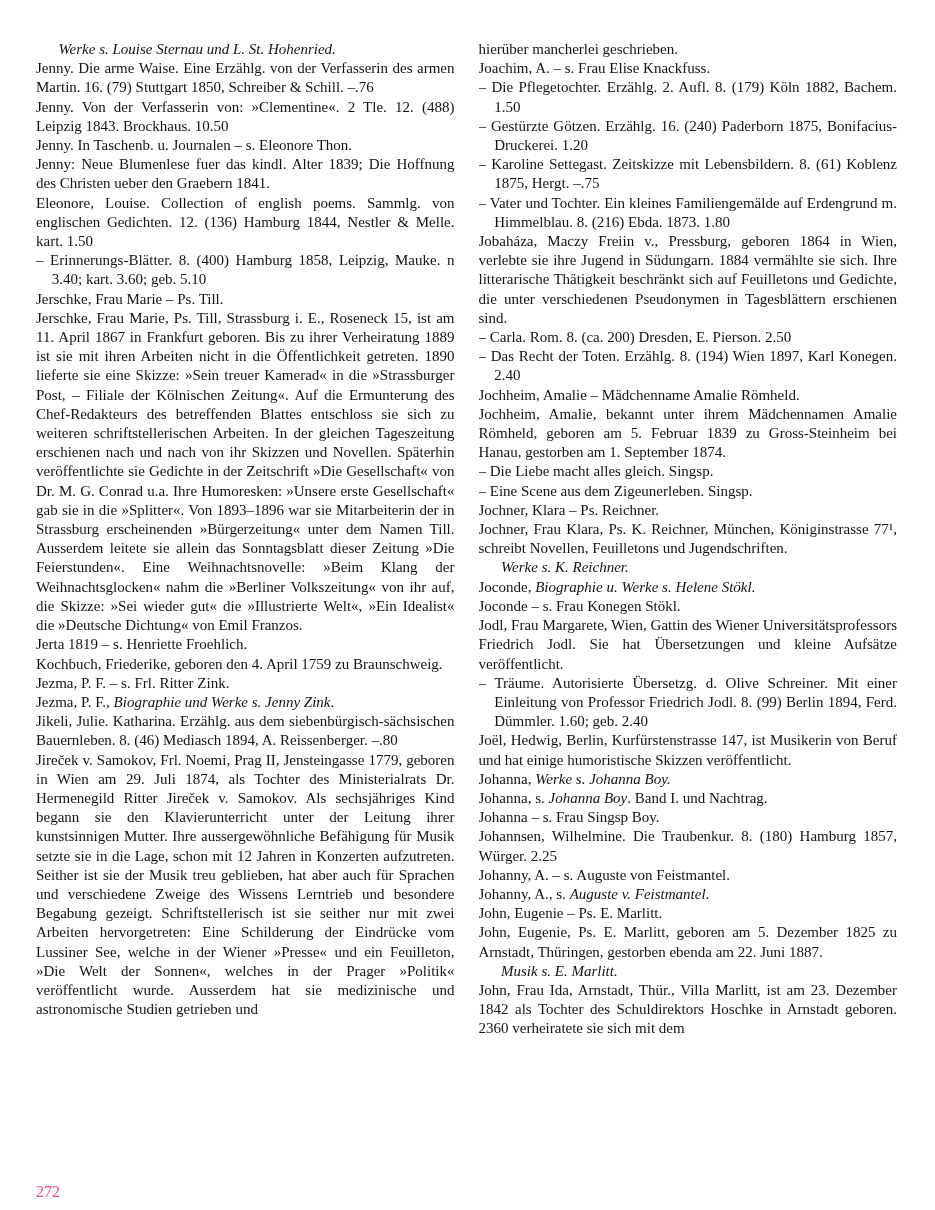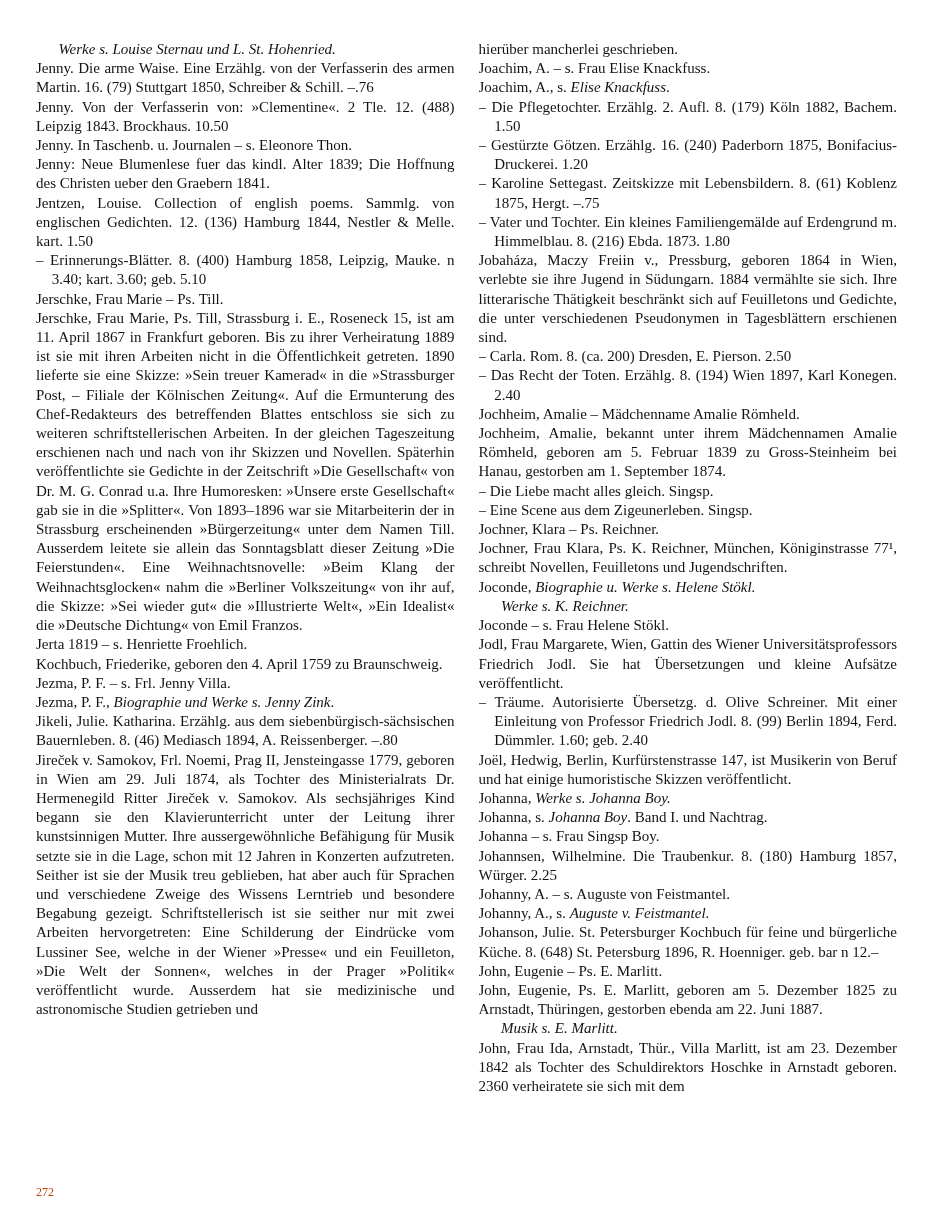--- a/index.html
+++ b/index.html
@@ -46,77 +46,75 @@
   }
   .para-werke {
     text-indent: 1.5em;
   }
   .run-bold { font-weight: 400; }
   .run-italic { font-style: italic; }
   .page-number {
     position: absolute;
     left: 36px;
     bottom: 12px;
-    font-size: 12px;
+    font-size: 16px;
     line-height: 12px;
-    color: #c2410c;
+    color: #ec4899;
   }
 </style>
 </head>
 <body>
 
 <div class="page">
   <div class="columns">
     <div class="column">
         <p class="para para-werke"><span class="run-italic">Werke s. Louise Sternau und L. St. Hohenried.</span></p>
         <p class="para para-entry"><span class="run-bold">Jenny.</span><span> Die arme Waise. Eine Erzählg. von der Verfasserin des armen Martin. 16. (79) Stuttgart 1850, Schreiber &amp; Schill. –.76</span></p>
         <p class="para para-entry"><span class="run-bold">Jenny.</span><span> Von der Verfasserin von: »Clementine«. 2 Tle. 12. (488) Leipzig 1843. Brockhaus. 10.50</span></p>
         <p class="para para-entry"><span class="run-bold">Jenny.</span><span> In Taschenb. u. Journalen – s. Eleonore Thon.</span></p>
         <p class="para para-entry"><span class="run-bold">Jenny:</span><span> Neue Blumenlese fuer das kindl. Alter 1839; Die Hoffnung des Christen ueber den Graebern 1841.</span></p>
-        <p class="para para-entry"><span class="run-bold">Jentzen,</span><span> Louise. Collection of english poems. Sammlg. von englischen Gedichten. 12. (136) Hamburg 1844, Nestler &amp; Melle. kart. 1.50</span></p>
+        <p class="para para-entry"><span class="run-bold">Eleonore,</span><span> Louise. Collection of english poems. Sammlg. von englischen Gedichten. 12. (136) Hamburg 1844, Nestler &amp; Melle. kart. 1.50</span></p>
         <p class="para para-dash"><span>– Erinnerungs-Blätter. 8. (400) Hamburg 1858, Leipzig, Mauke. n 3.40; kart. 3.60; geb. 5.10</span></p>
         <p class="para para-entry"><span class="run-bold">Jerschke,</span><span> Frau Marie – Ps. Till.</span></p>
         <p class="para para-entry"><span class="run-bold">Jerschke,</span><span> Frau Marie, Ps. Till, Strassburg i. E., Roseneck 15, ist am 11. April 1867 in Frankfurt geboren. Bis zu ihrer Verheiratung 1889 ist sie mit ihren Arbeiten nicht in die Öffentlichkeit getreten. 1890 lieferte sie eine Skizze: »Sein treuer Kamerad« in die »Strassburger Post, – Filiale der Kölnischen Zeitung«. Auf die Ermunterung des Chef-Redakteurs des betreffenden Blattes entschloss sie sich zu weiteren schriftstellerischen Arbeiten. In der gleichen Tageszeitung erschienen nach und nach von ihr Skizzen und Novellen. Späterhin veröffentlichte sie Gedichte in der Zeitschrift »Die Gesellschaft« von Dr. M. G. Conrad u.a. Ihre Humoresken: »Unsere erste Gesellschaft« gab sie in die »Splitter«. Von 1893–1896 war sie Mitarbeiterin der in Strassburg erscheinenden »Bürgerzeitung« unter dem Namen Till. Ausserdem leitete sie allein das Sonntagsblatt dieser Zeitung »Die Feierstunden«. Eine Weihnachtsnovelle: »Beim Klang der Weihnachtsglocken« nahm die »Berliner Volkszeitung« von ihr auf, die Skizze: »Sei wieder gut« die »Illustrierte Welt«, »Ein Idealist« die »Deutsche Dichtung« von Emil Franzos.</span></p>
         <p class="para para-entry"><span class="run-bold">Jerta</span><span> 1819 – s. Henriette Froehlich.</span></p>
         <p class="para para-entry"><span class="run-bold">Kochbuch,</span><span> Friederike, geboren den 4. April 1759 zu Braunschweig.</span></p>
-        <p class="para para-entry"><span class="run-bold">Jezma,</span><span> P. F. – s. Frl. Jenny Villa.</span></p>
+        <p class="para para-entry"><span class="run-bold">Jezma,</span><span> P. F. – s. Frl. Ritter Zink.</span></p>
         <p class="para para-entry"><span class="run-bold">Jezma,</span><span> P. F., </span><span class="run-italic">Biographie und Werke s. Jenny Zink</span><span>.</span></p>
         <p class="para para-entry"><span class="run-bold">Jikeli,</span><span> Julie. Katharina. Erzählg. aus dem siebenbürgisch-sächsischen Bauernleben. 8. (46) Mediasch 1894, A. Reissenberger. –.80</span></p>
         <p class="para para-entry"><span class="run-bold">Jireček</span><span> v. Samokov, Frl. Noemi, Prag II, Jensteingasse 1779, geboren in Wien am 29. Juli 1874, als Tochter des Ministerialrats Dr. Hermenegild Ritter Jireček v. Samokov. Als sechsjähriges Kind begann sie den Klavierunterricht unter der Leitung ihrer kunstsinnigen Mutter. Ihre aussergewöhnliche Befähigung für Musik setzte sie in die Lage, schon mit 12 Jahren in Konzerten aufzutreten. Seither ist sie der Musik treu geblieben, hat aber auch für Sprachen und verschiedene Zweige des Wissens Lerntrieb und besondere Begabung gezeigt. Schriftstellerisch ist sie seither nur mit zwei Arbeiten hervorgetreten: Eine Schilderung der Eindrücke vom Lussiner See, welche in der Wiener »Presse« und ein Feuilleton, »Die Welt der Sonnen«, welches in der Prager »Politik« veröffentlicht wurde. Ausserdem hat sie medizinische und astronomische Studien getrieben und</span></p>
       </div>
     <div class="column">
         <p class="para para-cont"><span>hierüber mancherlei geschrieben.</span></p>
         <p class="para para-entry"><span class="run-bold">Joachim,</span><span> A. – s. Frau Elise Knackfuss.</span></p>
-        <p class="para para-entry"><span class="run-bold">Joachim,</span><span> A., s. </span><span class="run-italic">Elise Knackfuss</span><span>.</span></p>
         <p class="para para-dash"><span>– Die Pflegetochter. Erzählg. 2. Aufl. 8. (179) Köln 1882, Bachem. 1.50</span></p>
         <p class="para para-dash"><span>– Gestürzte Götzen. Erzählg. 16. (240) Paderborn 1875, Bonifacius-Druckerei. 1.20</span></p>
         <p class="para para-dash"><span>– Karoline Settegast. Zeitskizze mit Lebensbildern. 8. (61) Koblenz 1875, Hergt. –.75</span></p>
         <p class="para para-dash"><span>– Vater und Tochter. Ein kleines Familiengemälde auf Erdengrund m. Himmelblau. 8. (216) Ebda. 1873. 1.80</span></p>
         <p class="para para-entry"><span class="run-bold">Jobaháza,</span><span> Maczy Freiin v., Pressburg, geboren 1864 in Wien, verlebte sie ihre Jugend in Südungarn. 1884 vermählte sie sich. Ihre litterarische Thätigkeit beschränkt sich auf Feuilletons und Gedichte, die unter verschiedenen Pseudonymen in Tagesblättern erschienen sind.</span></p>
         <p class="para para-dash"><span>– Carla. Rom. 8. (ca. 200) Dresden, E. Pierson. 2.50</span></p>
         <p class="para para-dash"><span>– Das Recht der Toten. Erzählg. 8. (194) Wien 1897, Karl Konegen. 2.40</span></p>
         <p class="para para-entry"><span class="run-bold">Jochheim,</span><span> Amalie – Mädchenname Amalie Römheld.</span></p>
         <p class="para para-entry"><span class="run-bold">Jochheim,</span><span> Amalie, bekannt unter ihrem Mädchennamen Amalie Römheld, geboren am 5. Februar 1839 zu Gross-Steinheim bei Hanau, gestorben am 1. September 1874.</span></p>
         <p class="para para-dash"><span>– Die Liebe macht alles gleich. Singsp.</span></p>
         <p class="para para-dash"><span>– Eine Scene aus dem Zigeunerleben. Singsp.</span></p>
         <p class="para para-entry"><span class="run-bold">Jochner,</span><span> Klara – Ps. Reichner.</span></p>
         <p class="para para-entry"><span class="run-bold">Jochner,</span><span> Frau Klara, Ps. K. Reichner, München, Königinstrasse 77¹, schreibt Novellen, Feuilletons und Jugendschriften.</span></p>
+        <p class="para para-werke"><span class="run-italic">Werke s. K. Reichner.</span></p>
         <p class="para para-entry"><span class="run-bold">Joconde,</span><span class="run-italic"> Biographie u. Werke s. Helene Stökl.</span></p>
-        <p class="para para-werke"><span class="run-italic">Werke s. K. Reichner.</span></p>
-        <p class="para para-entry"><span class="run-bold">Joconde</span><span> – s. Frau Helene Stökl.</span></p>
+        <p class="para para-entry"><span class="run-bold">Joconde</span><span> – s. Frau Konegen Stökl.</span></p>
         <p class="para para-entry"><span class="run-bold">Jodl,</span><span> Frau Margarete, Wien, Gattin des Wiener Universitätsprofessors Friedrich Jodl. Sie hat Übersetzungen und kleine Aufsätze veröffentlicht.</span></p>
         <p class="para para-dash"><span>– Träume. Autorisierte Übersetzg. d. Olive Schreiner. Mit einer Einleitung von Professor Friedrich Jodl. 8. (99) Berlin 1894, Ferd. Dümmler. 1.60; geb. 2.40</span></p>
         <p class="para para-entry"><span class="run-bold">Joël,</span><span> Hedwig, Berlin, Kurfürstenstrasse 147, ist Musikerin von Beruf und hat einige humoristische Skizzen veröffentlicht.</span></p>
         <p class="para para-entry"><span class="run-bold">Johanna,</span><span class="run-italic"> Werke s. Johanna Boy.</span></p>
         <p class="para para-entry"><span class="run-bold">Johanna,</span><span> s. </span><span class="run-italic">Johanna Boy</span><span>. Band I. und Nachtrag.</span></p>
         <p class="para para-entry"><span class="run-bold">Johanna</span><span> – s. Frau Singsp Boy.</span></p>
         <p class="para para-entry"><span class="run-bold">Johannsen,</span><span> Wilhelmine. Die Traubenkur. 8. (180) Hamburg 1857, Würger. 2.25</span></p>
         <p class="para para-entry"><span class="run-bold">Johanny,</span><span> A. – s. Auguste von Feistmantel.</span></p>
         <p class="para para-entry"><span class="run-bold">Johanny,</span><span> A., s. </span><span class="run-italic">Auguste v. Feistmantel</span><span>.</span></p>
-        <p class="para para-entry"><span class="run-bold">Johanson,</span><span> Julie. St. Petersburger Kochbuch für feine und bürgerliche Küche. 8. (648) St. Petersburg 1896, R. Hoenniger. geb. bar n 12.–</span></p>
         <p class="para para-entry"><span class="run-bold">John,</span><span> Eugenie – Ps. E. Marlitt.</span></p>
         <p class="para para-entry"><span class="run-bold">John,</span><span> Eugenie, Ps. E. Marlitt, geboren am 5. Dezember 1825 zu Arnstadt, Thüringen, gestorben ebenda am 22. Juni 1887.</span></p>
         <p class="para para-werke"><span class="run-italic">Musik s. E. Marlitt.</span></p>
         <p class="para para-entry"><span class="run-bold">John,</span><span> Frau Ida, Arnstadt, Thür., Villa Marlitt, ist am 23. Dezember 1842 als Tochter des Schuldirektors Hoschke in Arnstadt geboren. 2360 verheiratete sie sich mit dem</span></p>
       </div>
   </div>
   <div class="page-number">272</div>
 </div>
 
 </body></html>

